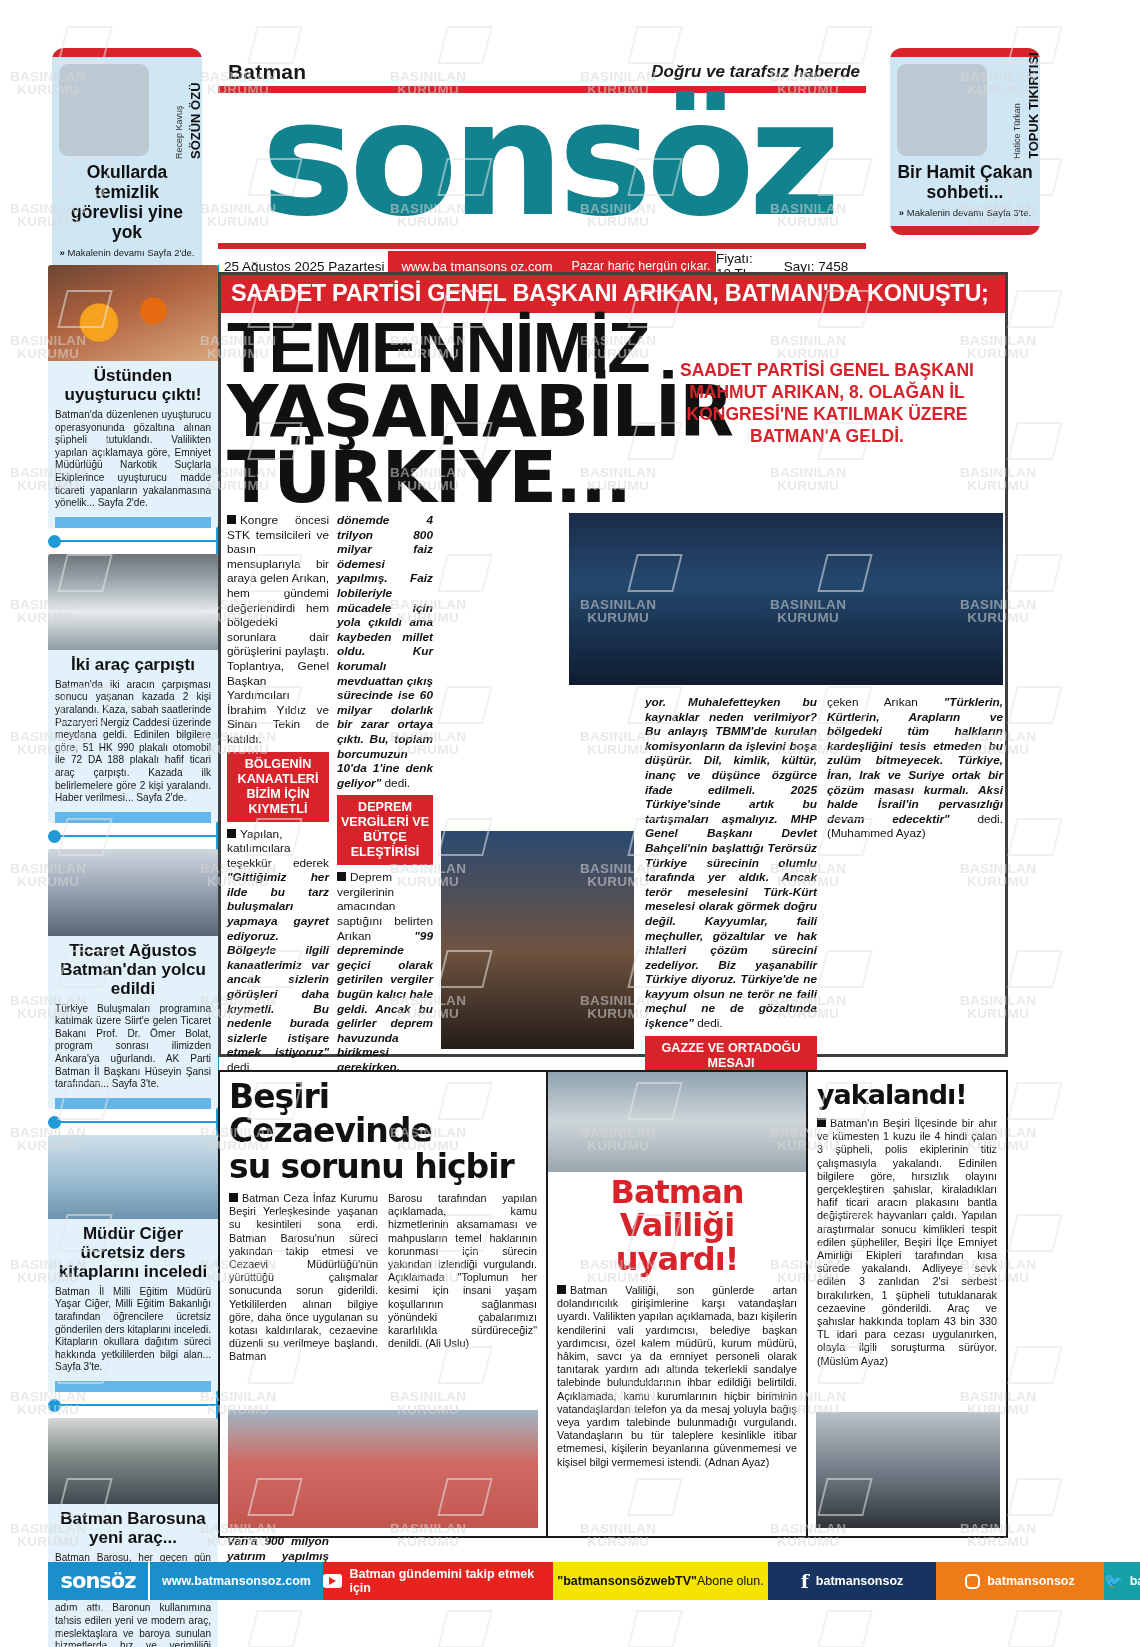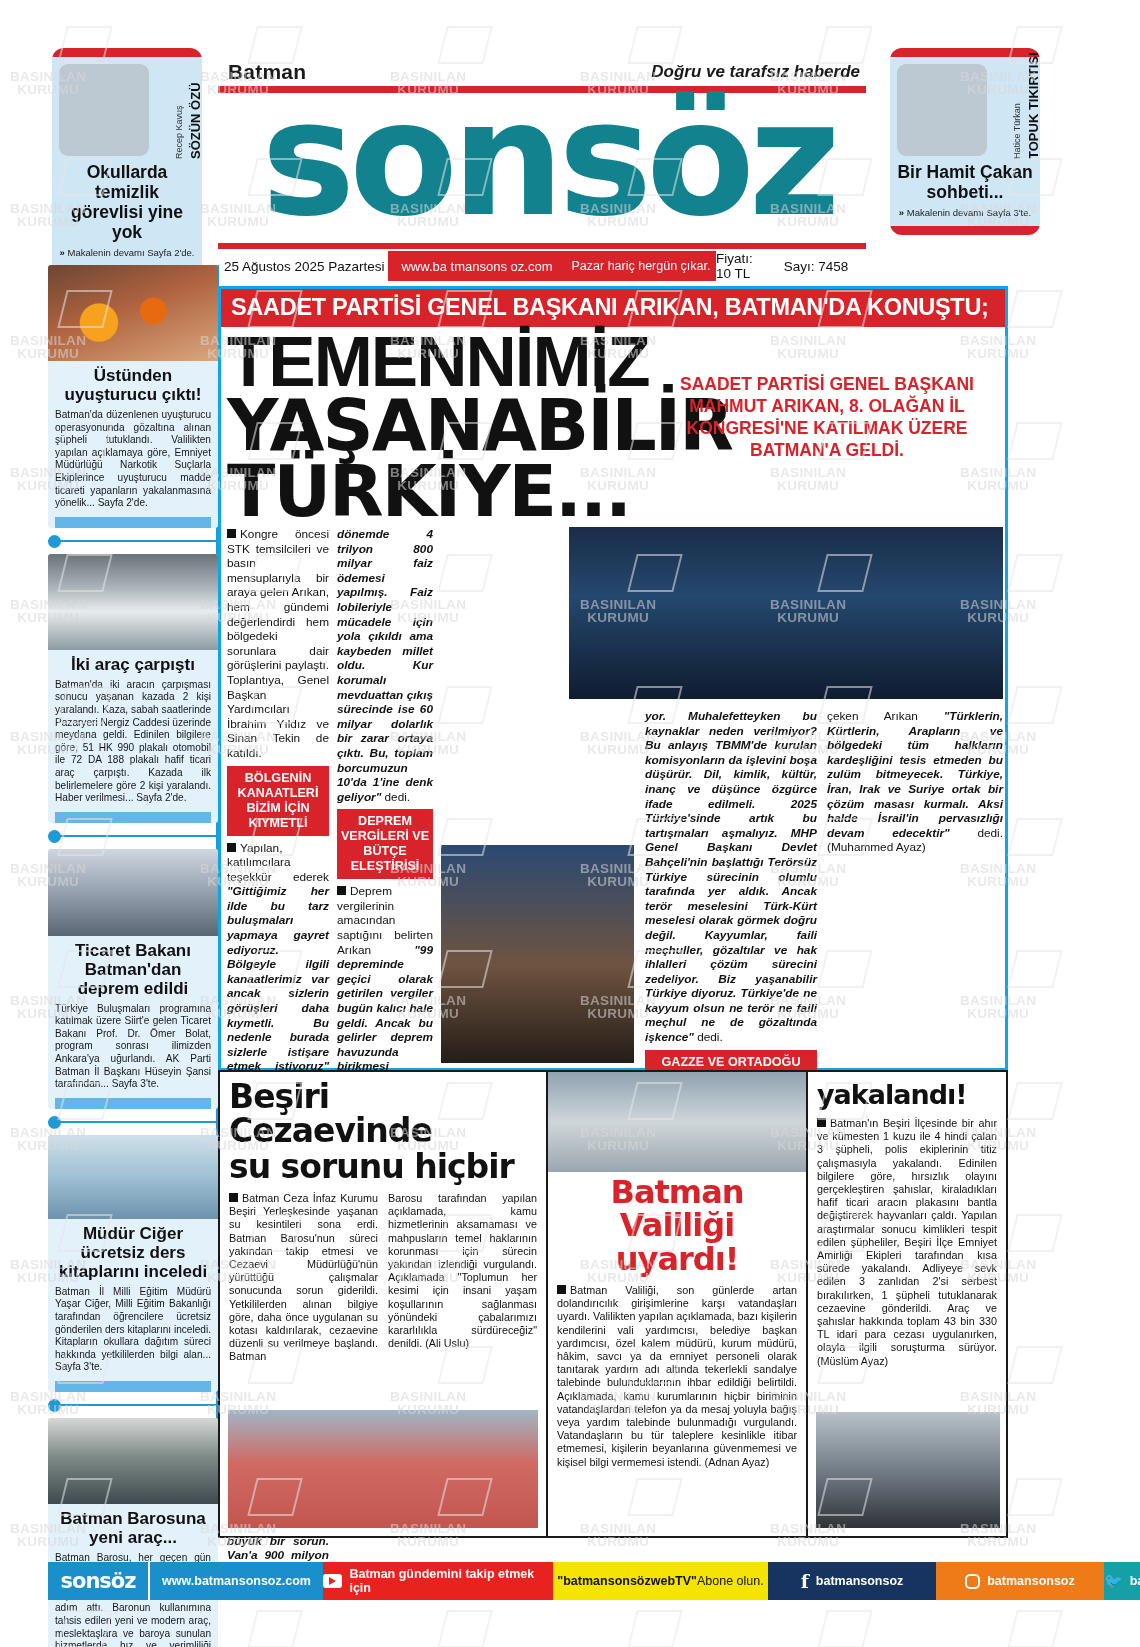--- a/index.html
+++ b/index.html
@@ -57,21 +57,21 @@
   .rail-img { width:100%; display:block; position:relative; background:#9fb3c0; }
   .rail-ttl { text-align:center; font-weight:bold; color:#111; padding:5px 4px 3px; line-height:19px; font-size:17px; }
   .rail-txt { font-size:10.1px; line-height:12.6px; text-align:justify; color:#161616; padding:2px 7px 7px 7px; }
   .rail-footbar{ height:11px; background:#64b6e8; margin:0 7px 0 7px;}
   .rail-sep { position:relative; height:26px; }
   .rail-sep .ln{ position:absolute; left:0; top:12px; width:170px; height:2px; background:#1f9ad6;}
   .rail-sep .dot{ position:absolute; left:0; top:7px; width:13px; height:13px; border-radius:50%; background:#1f9ad6;}
   .rail-vline{ position:absolute; left:216px; top:265px; width:3px; height:1230px; background:#1f9ad6;}
 
   
-  .main { position:absolute; left:218px; top:272px; width:790px; height:785px; border:3px solid #0ea5e9; background:#fff;margin-top:14px; }
+  .main { position:absolute; left:218px; top:272px; width:790px; height:785px; border:3px solid #404040; background:#fff; }
   .main-kicker { background:#d8232a; color:#fff; font-weight:bold; font-size:23.5px; padding:5px 10px 6px; letter-spacing:-.3px; white-space:nowrap; }
   .main-head { position:relative; padding:4px 6px 0 6px; }
   .hl1 { font-size:71px; line-height:62px; font-weight:bold; color:#111; letter-spacing:-2px; font-family:Liberation Sans, sans-serif;}
   .hl2 { font-size:71px; line-height:66px; font-weight:bold; color:#111; letter-spacing:-2px; font-family:"DejaVu Sans", sans-serif;}
   .main-sub { position:absolute; right:8px; top:46px; width:340px; text-align:center; color:#d8232a; font-weight:bold; font-size:17.5px; line-height:22px;}
   .cols { position:absolute; left:6px; top:238px; width:776px; height:538px; }
   .col { position:absolute; top:0; font-size:11.8px; line-height:14.6px; color:#111; text-align:justify; }
   .col p { margin-bottom:3px; }
   .sq { display:inline-block; width:9px; height:9px; background:#111; margin-right:4px; vertical-align:baseline; }
   .redbox { background:#d8232a; color:#fff; font-weight:bold; text-align:center; font-size:12.6px; line-height:15px; padding:5px 3px; margin:5px 0 5px 0;}
@@ -197,21 +197,21 @@
       <div class="rail-txt">Batman'da iki aracın çarpışması sonucu yaşanan kazada 2 kişi yaralandı. Kaza, sabah saatlerinde Pazaryeri Nergiz Caddesi üzerinde meydana geldi. Edinilen bilgilere göre, 51 HK 990 plakalı otomobil ile 72 DA 188 plakalı hafif ticari araç çarpıştı. Kazada ilk belirlemelere göre 2 kişi yaralandı. Haber verilmesi... Sayfa 2'de.</div>
       <div class="rail-footbar"></div>
     </div>
     <div class="rail-sep">
         <div class="ln"></div>
         <div class="dot"></div>
       </div>
 
     <div class="rail-item">
       <div class="rail-img ph-meet" style="height:87px"></div>
-      <div class="rail-ttl">Ticaret Bakanı Batman'dan deprem edildi</div>
+      <div class="rail-ttl">Ticaret Ağustos Batman'dan yolcu edildi</div>
       <div class="rail-txt">Türkiye Buluşmaları programına katılmak üzere Siirt'e gelen Ticaret Bakanı Prof. Dr. Ömer Bolat, program sonrası ilimizden Ankara'ya uğurlandı. AK Parti Batman İl Başkanı Hüseyin Şansi tarafından... Sayfa 3'te.</div>
       <div class="rail-footbar"></div>
     </div>
     <div class="rail-sep">
         <div class="ln"></div>
         <div class="dot"></div>
       </div>
 
     <div class="rail-item">
       <div class="rail-img ph-books" style="height:84px"></div>

